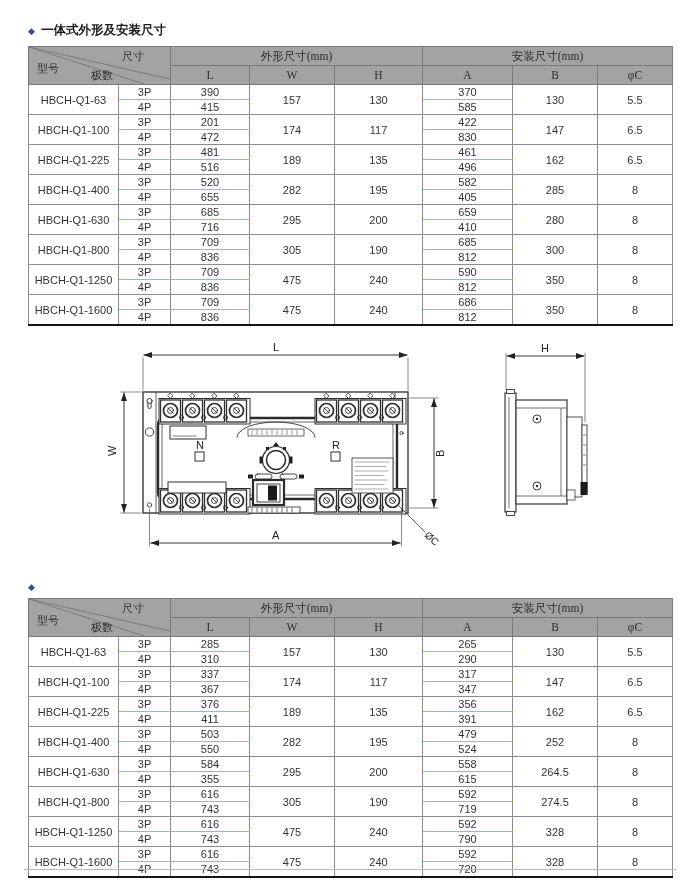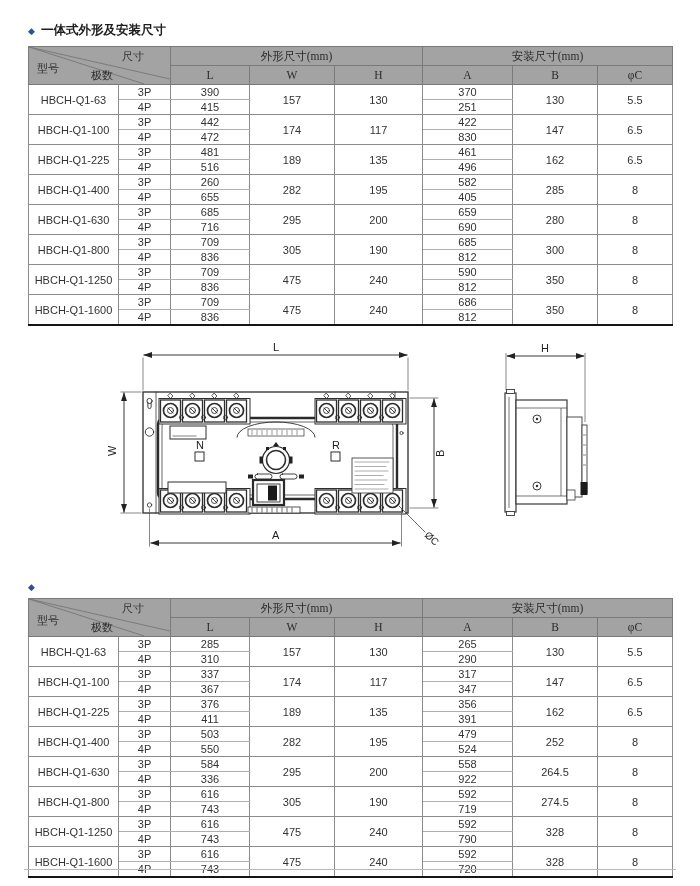--- a/index.html
+++ b/index.html
@@ -77,26 +77,26 @@
           <td class="sub">390</td>
           <td rowspan="2">157</td>
           <td rowspan="2">130</td>
           <td class="sub">370</td>
           <td rowspan="2">130</td>
           <td rowspan="2">5.5</td>
         </tr>
         <tr>
           <td>4P</td>
           <td>415</td>
-          <td>251</td>
+          <td>585</td>
         </tr>
         <tr class="gf">
           <td rowspan="2" class="model">HBCH-Q1-100</td>
           <td class="sub">3P</td>
-          <td class="sub">442</td>
+          <td class="sub">201</td>
           <td rowspan="2">174</td>
           <td rowspan="2">117</td>
           <td class="sub">422</td>
           <td rowspan="2">147</td>
           <td rowspan="2">6.5</td>
         </tr>
         <tr>
           <td>4P</td>
           <td>472</td>
           <td>830</td>
@@ -112,21 +112,21 @@
           <td rowspan="2">6.5</td>
         </tr>
         <tr>
           <td>4P</td>
           <td>516</td>
           <td>496</td>
         </tr>
         <tr class="gf">
           <td rowspan="2" class="model">HBCH-Q1-400</td>
           <td class="sub">3P</td>
-          <td class="sub">260</td>
+          <td class="sub">520</td>
           <td rowspan="2">282</td>
           <td rowspan="2">195</td>
           <td class="sub">582</td>
           <td rowspan="2">285</td>
           <td rowspan="2">8</td>
         </tr>
         <tr>
           <td>4P</td>
           <td>655</td>
           <td>405</td>
@@ -137,21 +137,21 @@
           <td class="sub">685</td>
           <td rowspan="2">295</td>
           <td rowspan="2">200</td>
           <td class="sub">659</td>
           <td rowspan="2">280</td>
           <td rowspan="2">8</td>
         </tr>
         <tr>
           <td>4P</td>
           <td>716</td>
-          <td>690</td>
+          <td>410</td>
         </tr>
         <tr class="gf">
           <td rowspan="2" class="model">HBCH-Q1-800</td>
           <td class="sub">3P</td>
           <td class="sub">709</td>
           <td rowspan="2">305</td>
           <td rowspan="2">190</td>
           <td class="sub">685</td>
           <td rowspan="2">300</td>
           <td rowspan="2">8</td>
@@ -490,22 +490,22 @@
           <td class="sub">3P</td>
           <td class="sub">584</td>
           <td rowspan="2">295</td>
           <td rowspan="2">200</td>
           <td class="sub">558</td>
           <td rowspan="2">264.5</td>
           <td rowspan="2">8</td>
         </tr>
         <tr>
           <td>4P</td>
-          <td>336</td>
-          <td>922</td>
+          <td>355</td>
+          <td>615</td>
         </tr>
         <tr class="gf">
           <td rowspan="2" class="model">HBCH-Q1-800</td>
           <td class="sub">3P</td>
           <td class="sub">616</td>
           <td rowspan="2">305</td>
           <td rowspan="2">190</td>
           <td class="sub">592</td>
           <td rowspan="2">274.5</td>
           <td rowspan="2">8</td>

